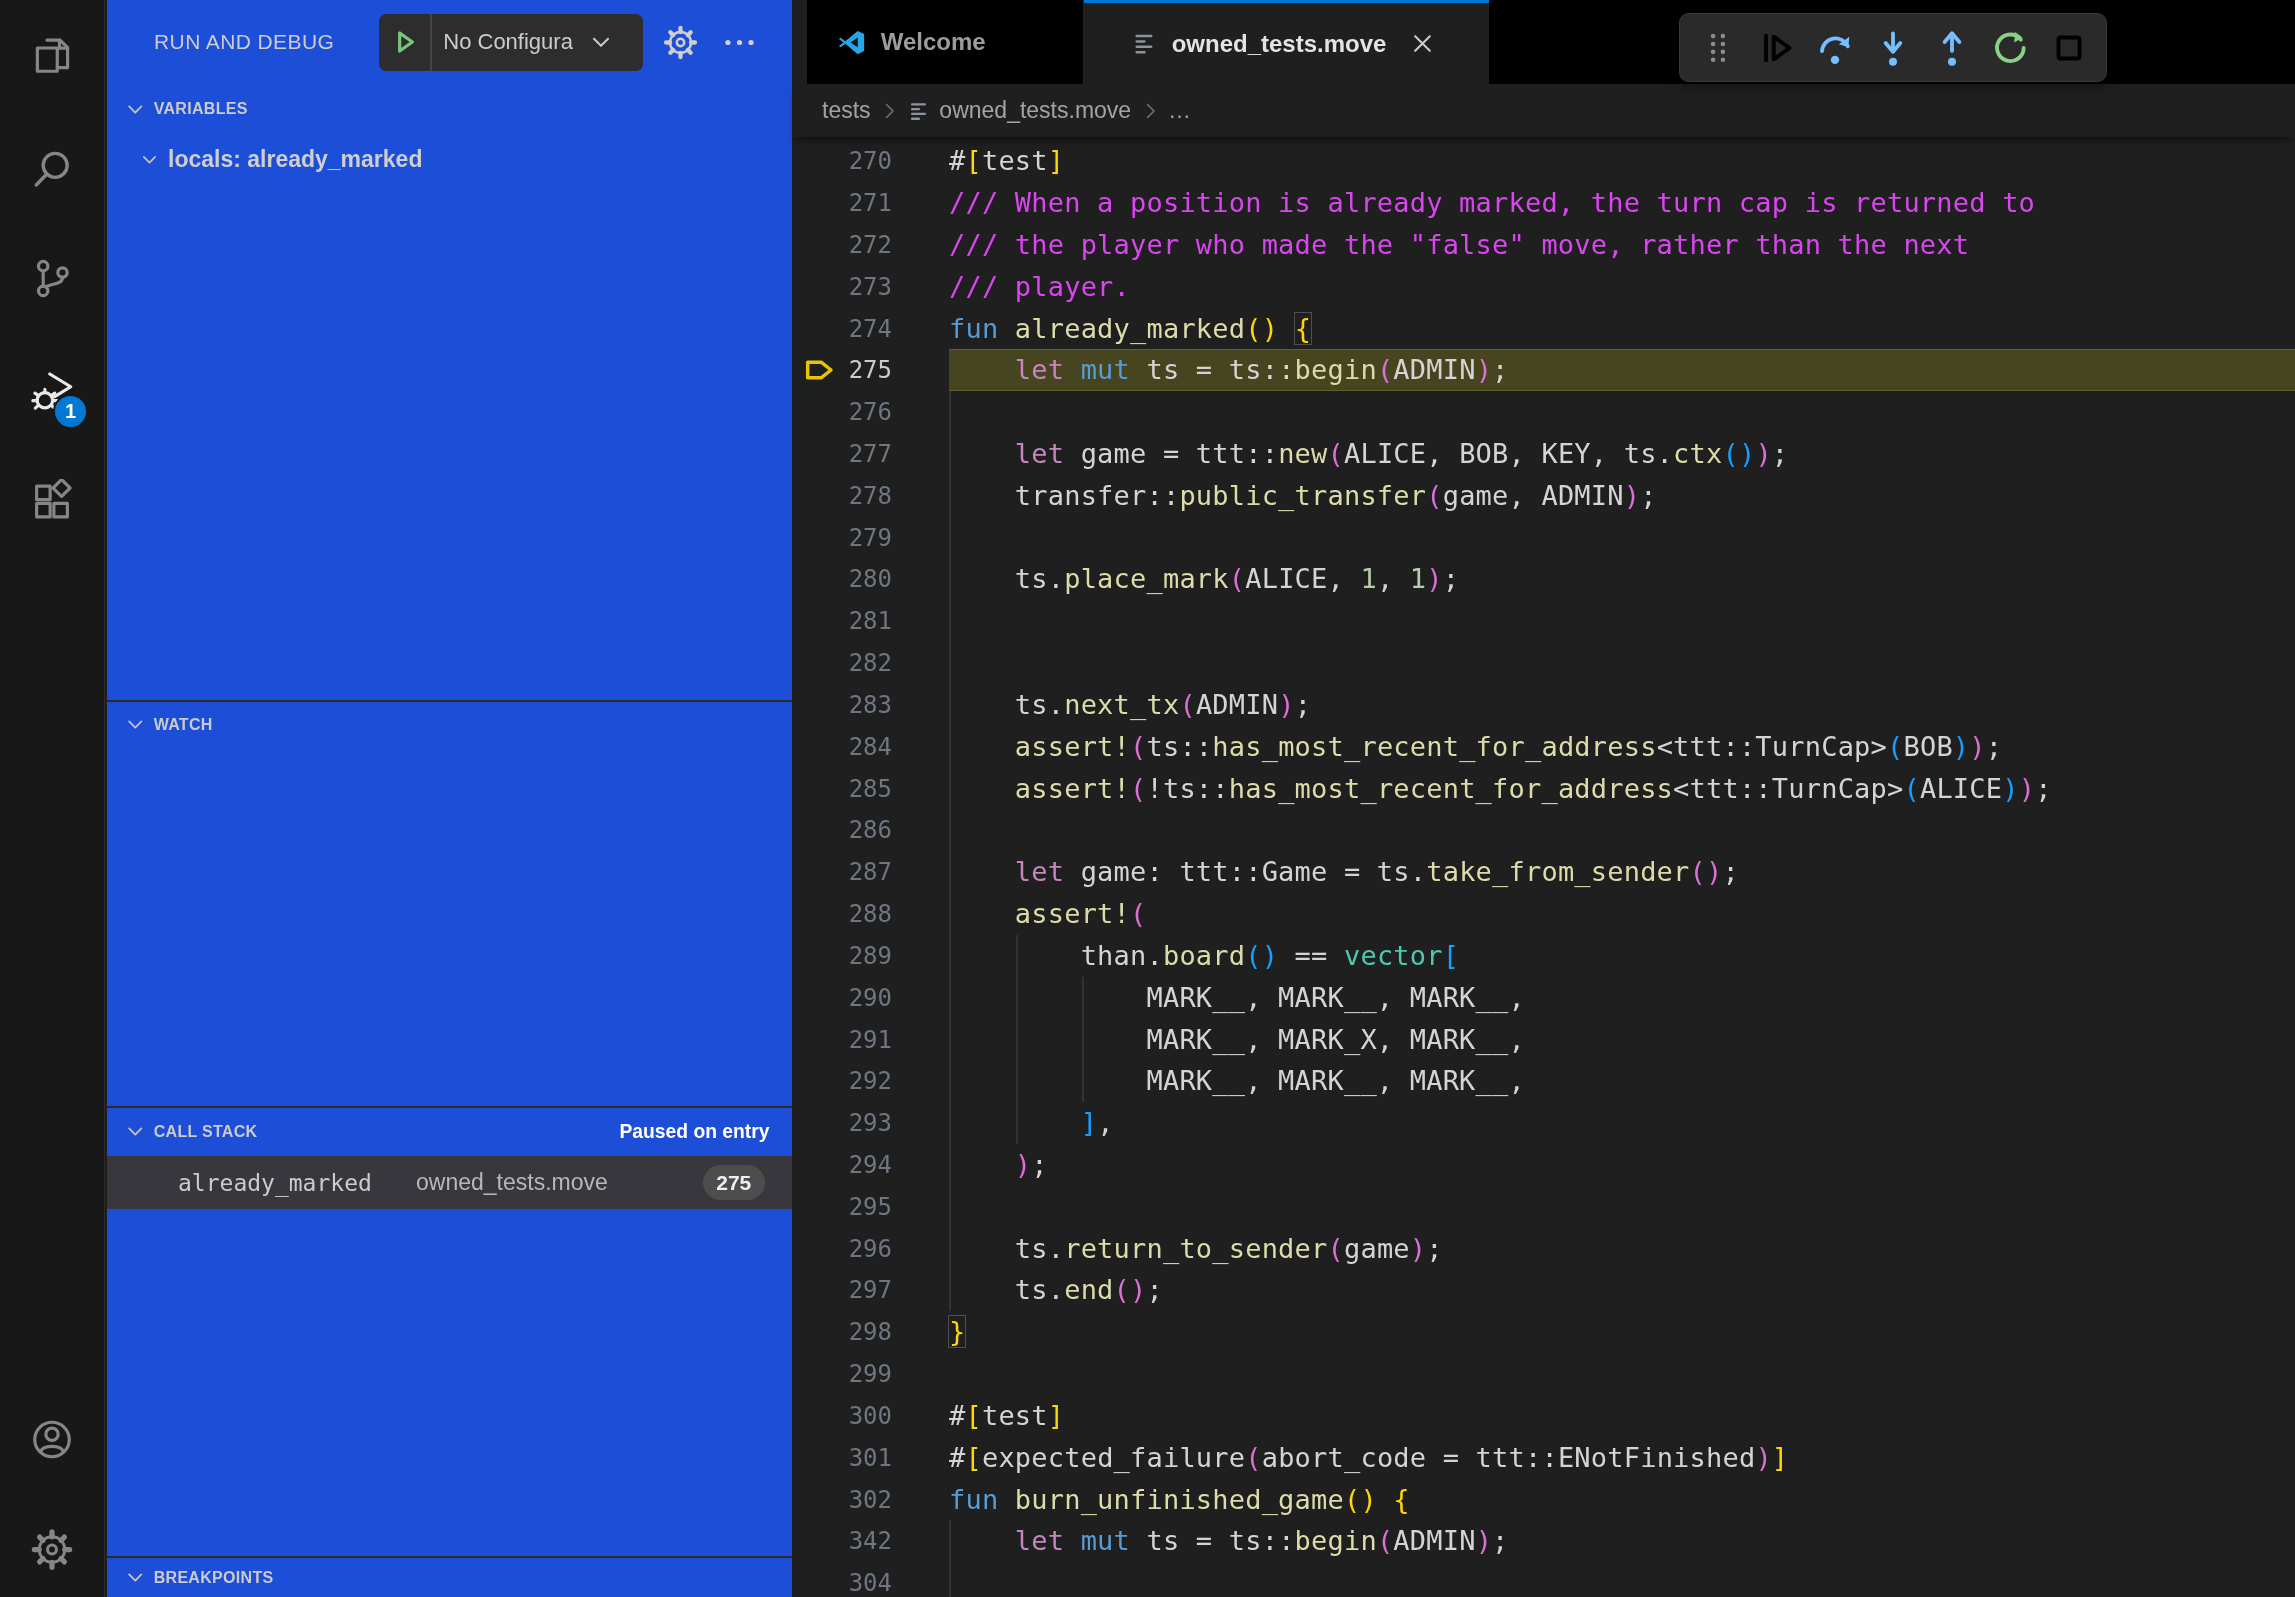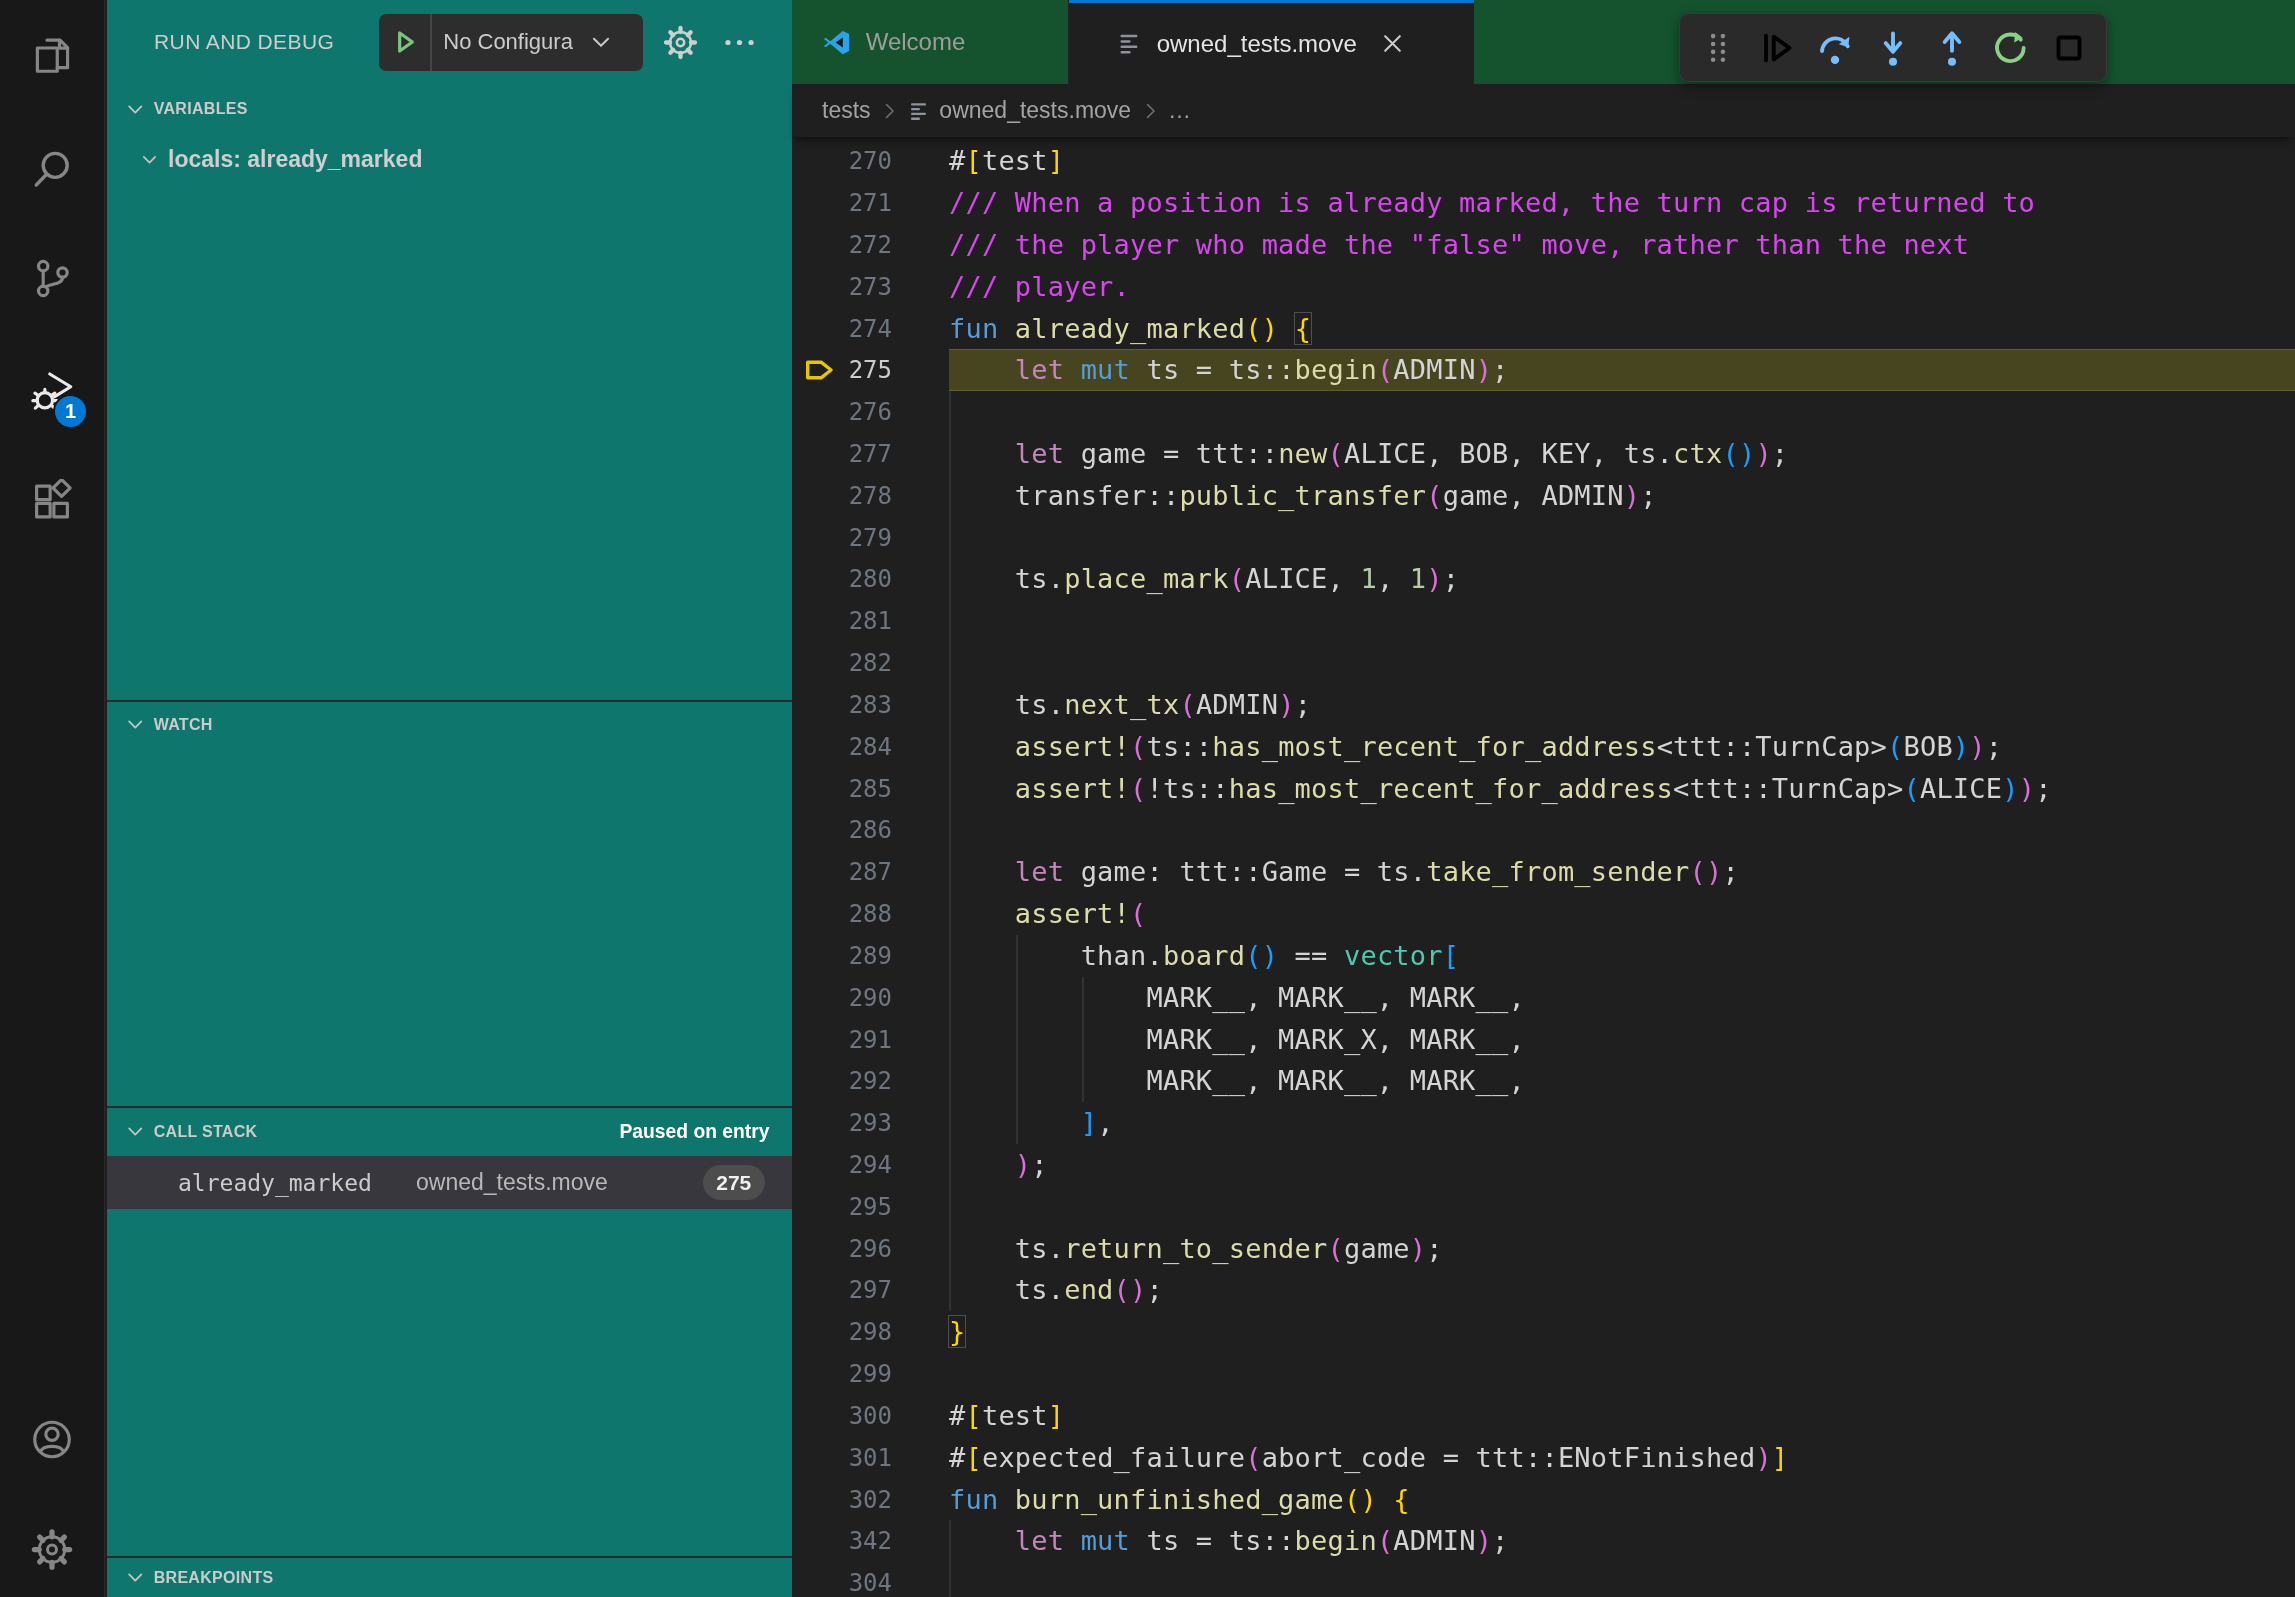--- a/index.html
+++ b/index.html
@@ -8,21 +8,21 @@
   svg{display:block}
 
   
   .activitybar{position:absolute;left:0;top:0;width:105px;height:100%;background:#181818;border-right:1.6px solid #2a2a2a;box-sizing:border-box;}
   .ab-item{position:absolute;left:50%;transform:translateX(-50%);width:45px;height:45px;color:#868686;cursor:pointer;}
   .ab-item.active{color:#e9e9e9;}
   .ab-badge{position:absolute;left:53px;top:394px;width:35px;height:35px;border-radius:50%;background:#0078d4;color:#fff;
             font-size:20px;font-weight:700;display:flex;align-items:center;justify-content:center;border:2.4px solid #181818;box-sizing:border-box;z-index:4;}
 
   
-  .sidebar{position:absolute;left:107px;top:0;width:685px;height:100%;background:#0f766e;}
+  .sidebar{position:absolute;left:107px;top:0;width:685px;height:100%;background:#1d4ed8;}
   .panel-title{position:absolute;top:0;left:0;right:0;height:84px;}
   .panel-title .ttl{position:absolute;left:47px;top:0;height:84px;line-height:84px;font-size:21px;font-weight:500;color:#cdcdcd;letter-spacing:0.4px;white-space:nowrap;}
   .launch{position:absolute;left:272px;top:13.7px;width:264px;height:57px;background:#2d2d2e;border-radius:7.2px;display:flex;align-items:center;overflow:hidden;cursor:pointer;}
   .launch .play{width:32px;height:32px;margin:0 9.7px;color:#7cc57c;flex:0 0 auto;}
   .launch .div{width:1.6px;align-self:stretch;background:#454545;flex:0 0 auto;}
   .launch .lbl{margin-left:11.3px;font-size:22px;color:#cccccc;white-space:nowrap;overflow:hidden;width:158px;}
   .launch .chev{width:26px;height:26px;color:#c8c8c8;margin-left:-13px;flex:0 0 auto;}
   .ico-btn{position:absolute;width:37px;height:37px;color:#cfcfcf;cursor:pointer;}
 
   .sec-divider{position:absolute;left:0;right:0;height:1.6px;background:#2a2a2a;}
@@ -35,21 +35,21 @@
   .locals-row .chev{width:21px;height:21px;color:#c5c5c5;margin-left:32px;flex:0 0 auto;}
   .locals-row .lab{margin-left:8px;font-size:23px;font-weight:600;color:#cfcfcf;}
 
   .frame-row{position:absolute;top:1156px;left:0;right:0;height:53px;background:#37373d;display:flex;align-items:center;cursor:pointer;}
   .frame-row .fn{margin-left:71px;font-family:"DejaVu Sans Mono",monospace;font-size:23px;color:#cccccc;}
   .frame-row .file{position:absolute;left:309px;font-size:23px;color:#b8b8b8;}
   .frame-row .pill{position:absolute;right:27px;top:8.8px;height:35px;line-height:35px;padding:0 13.7px;border-radius:17.7px;background:#4d4d4d;color:#f0f0f0;font-size:21px;font-weight:600;}
 
   
   .editor{position:absolute;left:792px;top:0;right:0;height:100%;background:#1f1f1f;}
-  .tabbar{position:absolute;top:0;left:0;right:0;height:84px;background:#14532d;display:flex;}
+  .tabbar{position:absolute;top:0;left:15px;right:0;height:84px;background:#000000;display:flex;font-weight:bold;}
   .tab{height:84px;display:flex;align-items:center;box-sizing:border-box;cursor:pointer;}
   .tab-welcome{width:277px;color:#9d9d9d;border-right:1.6px solid #232323;}
   .tab-welcome .ticon{width:31px;height:31px;margin-left:29px;}
   .tab-active{width:405px;background:#1f1f1f;color:#e4e4e4;border-top:3.2px solid #0078d4;}
   .tab-active .ticon{width:27px;height:27px;margin-left:47px;color:#8b949e;}
   .tab .tlabel{margin-left:13.7px;font-size:24px;white-space:nowrap;}
   .tab-close{width:27px;height:27px;color:#cccccc;margin-left:22.5px;cursor:pointer;}
 
   .breadcrumbs{position:absolute;top:84px;left:0;right:0;height:53px;background:#1f1f1f;display:flex;align-items:center;
                font-size:23px;color:#a3a3a3;box-shadow:0 7.2px 8px -4px rgba(0,0,0,.55);z-index:3;}

